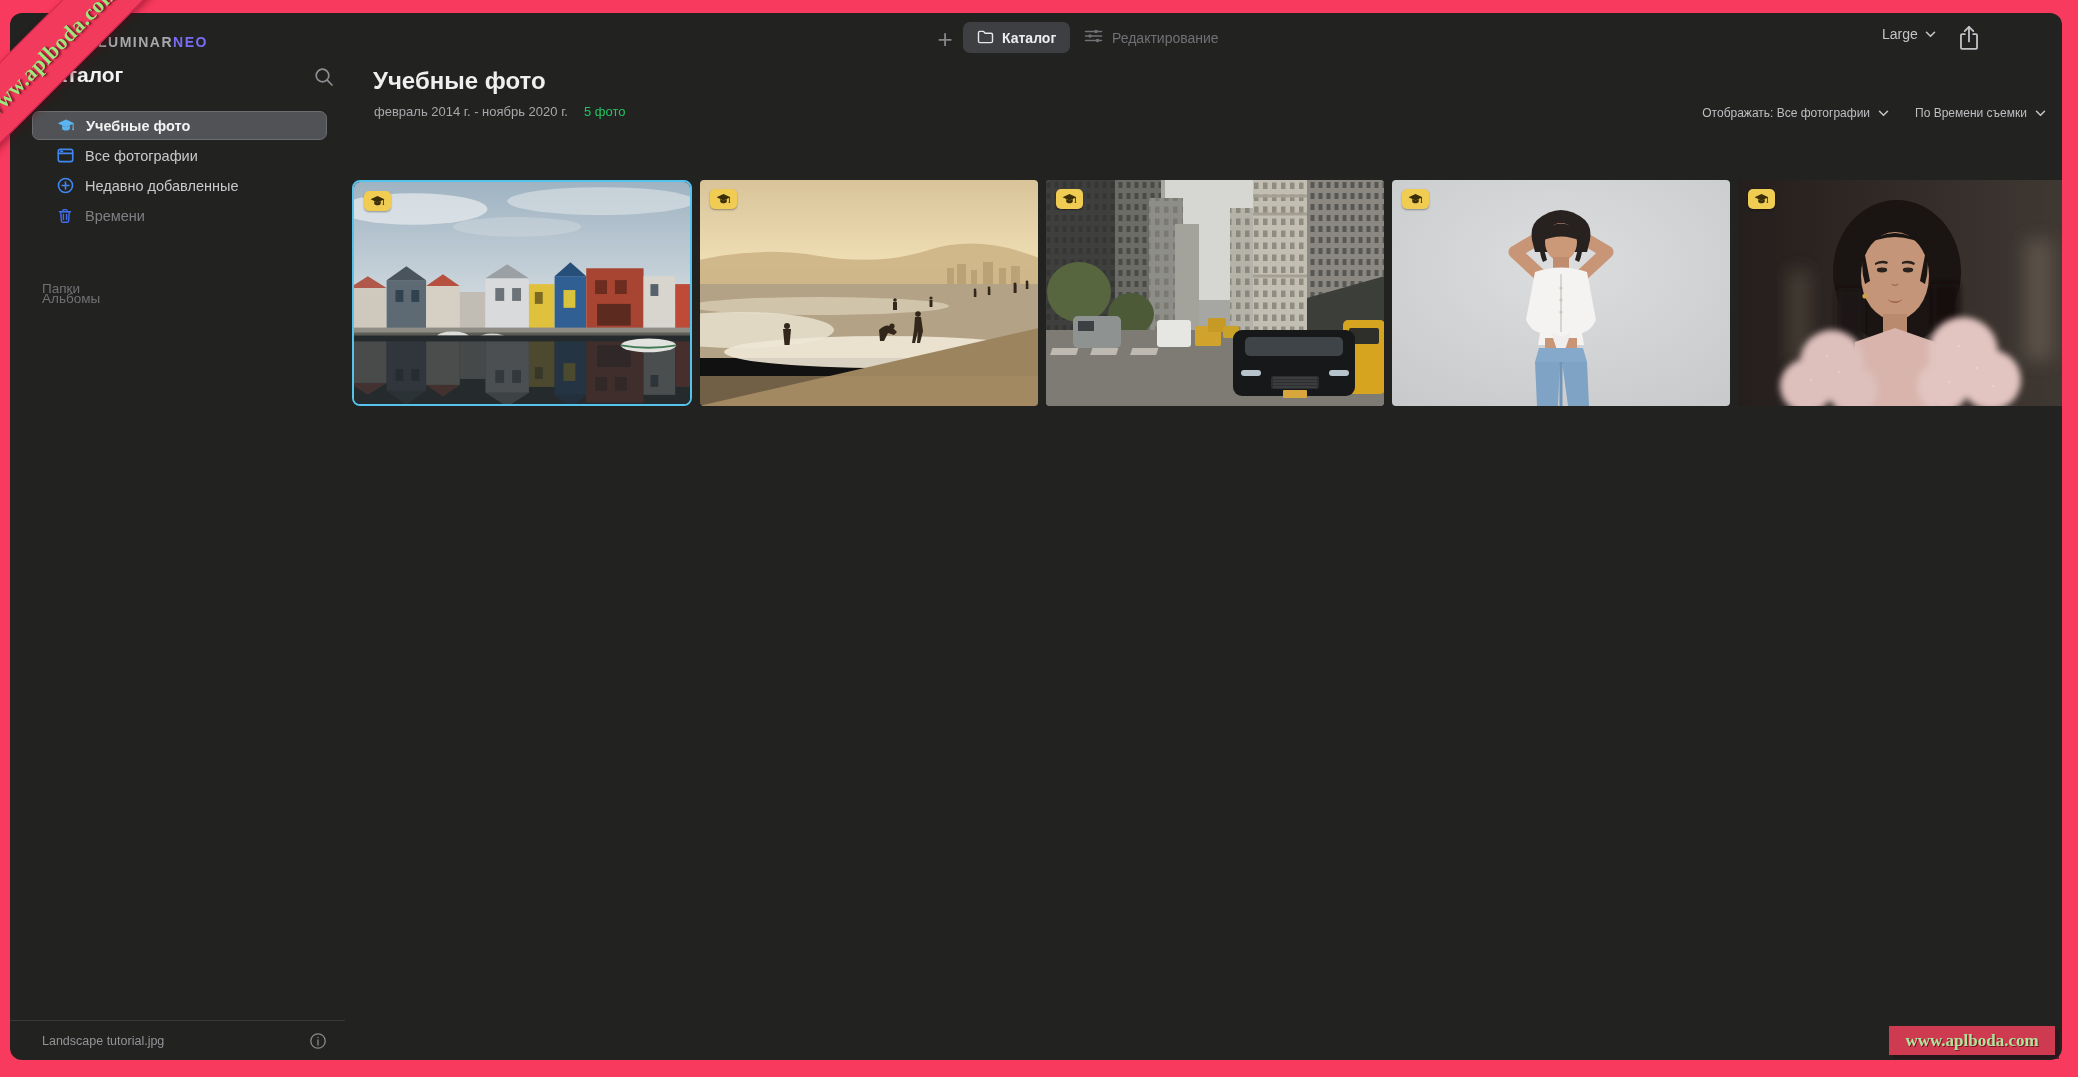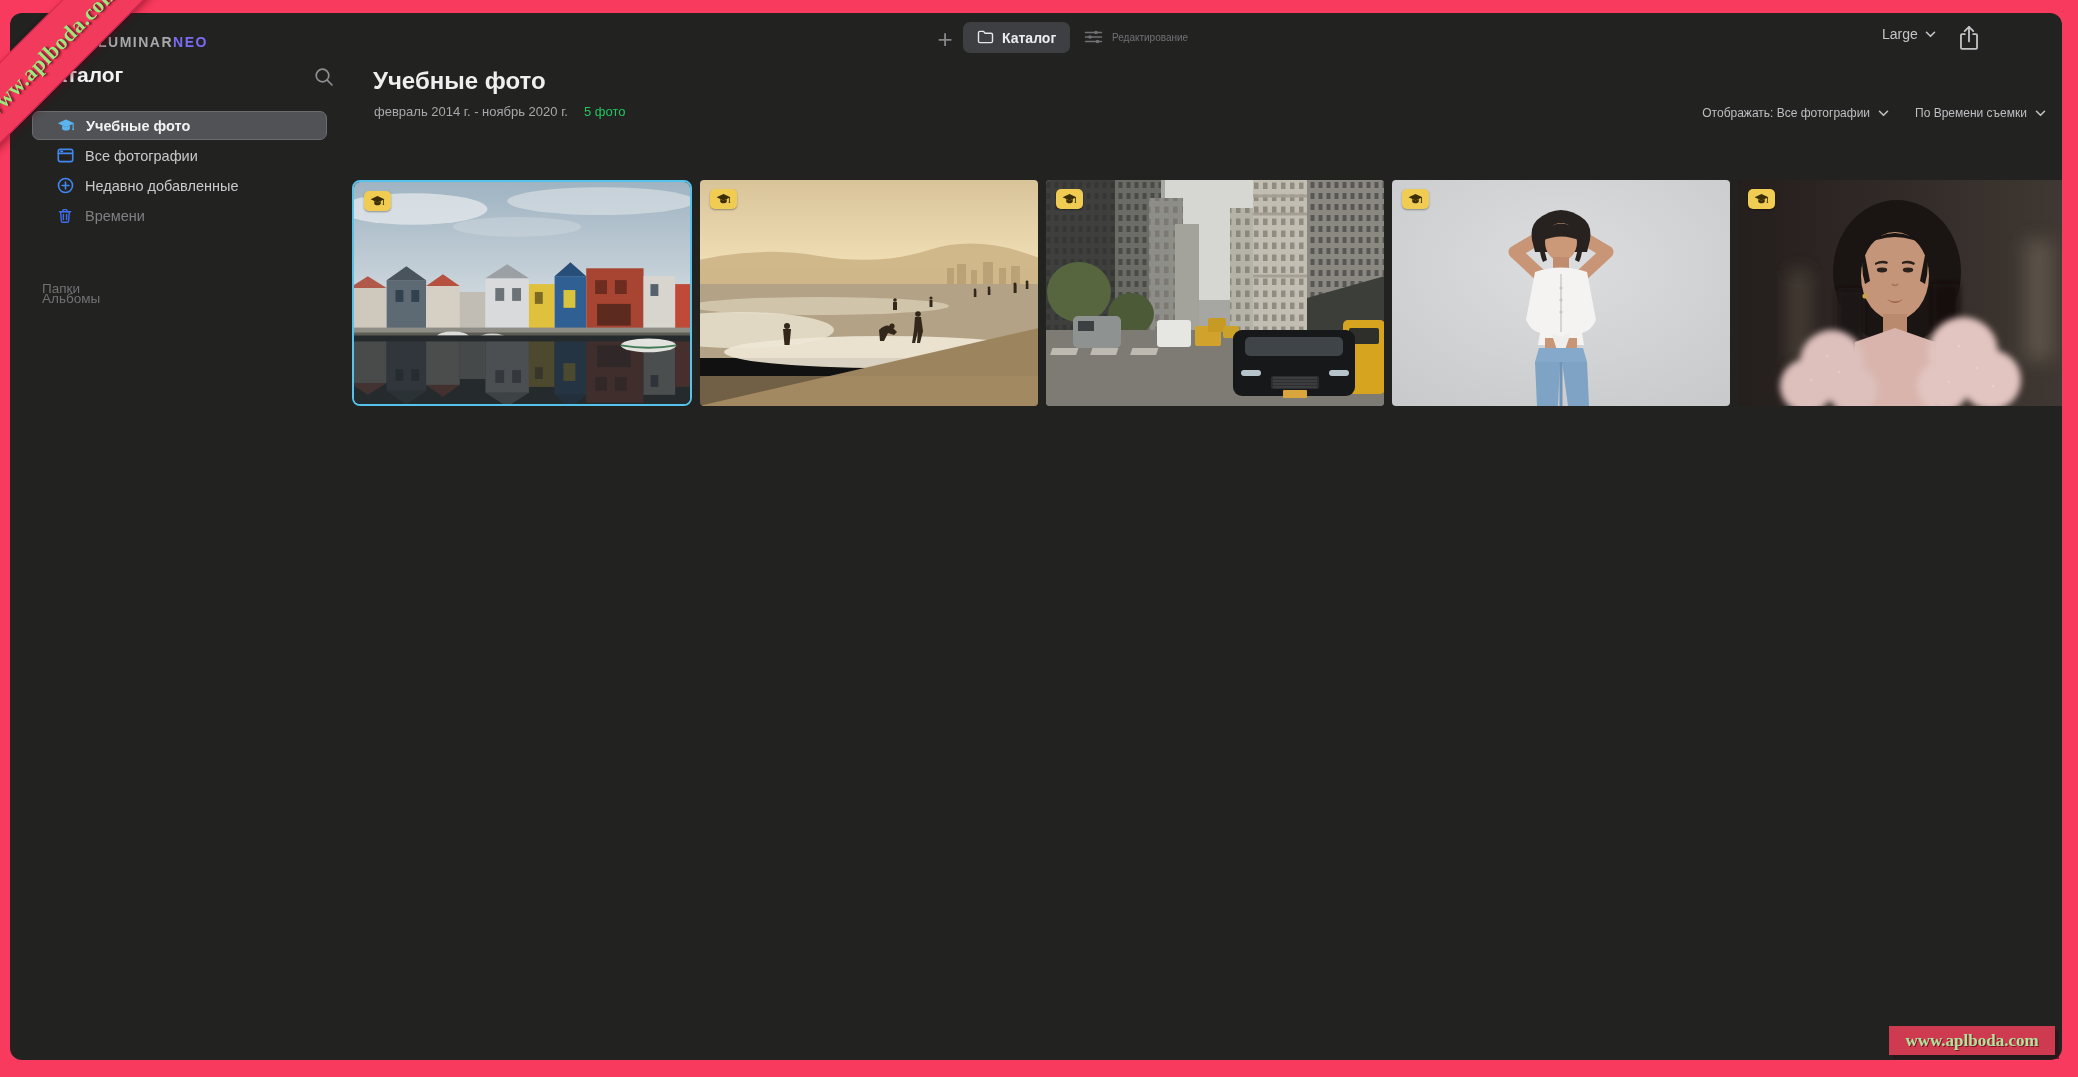--- a/index.html
+++ b/index.html
@@ -32,21 +32,21 @@
   .sb-section{position:absolute;left:32px;font-size:13.5px;color:#717175;cursor:pointer;}
   .sb-sec-0{top:268px;}
   .sb-sec-1{top:278px;}
   .sb-footer{position:absolute;left:0;bottom:0;width:335px;height:40px;border-top:1px solid #39393b;display:flex;align-items:center;padding:0 18px 0 32px;}
   .sb-file{font-size:12.5px;color:#949498;flex:1;}
   .sb-info{width:18px;height:18px;cursor:pointer;}
 
   
   .tb-plus{position:absolute;left:920px;top:11px;width:30px;height:30px;display:flex;align-items:center;justify-content:center;font-size:26px;font-weight:300;color:#85858a;cursor:pointer;}
   .tb-catalog{position:absolute;left:953px;top:9px;height:31px;padding:0 14px;background:#3e3f43;border-radius:7px;display:flex;align-items:center;gap:8px;color:#ededef;font-size:14px;font-weight:600;cursor:pointer;}
-  .tb-edit{position:absolute;left:1074px;top:9px;height:31px;display:flex;align-items:center;gap:9px;color:#717175;font-size:10px;cursor:pointer;}
+  .tb-edit{position:absolute;left:1074px;top:9px;height:31px;display:flex;align-items:center;gap:9px;color:#717175;font-size:14px;cursor:pointer;}
   .tb-share{position:absolute;left:1947px;top:11px;width:24px;height:28px;cursor:pointer;}
   .tb-size{position:absolute;left:1872px;top:13px;display:flex;align-items:center;gap:7px;color:#c4c4c8;font-size:14px;cursor:pointer;}
 
   
   .main-title{position:absolute;left:363px;top:54px;font-size:24px;font-weight:700;color:#efefef;}
   .main-meta{position:absolute;left:364px;top:91px;display:flex;gap:16px;font-size:13px;color:#a8a8ac;}
   .main-filters{position:absolute;right:16px;top:93px;display:flex;gap:26px;align-items:center;font-size:12px;color:#bfbfc3;}
   .filter-group{display:flex;align-items:center;gap:8px;cursor:pointer;}
 
   
@@ -148,20 +148,32 @@
               </g>
             </svg>
           </span>
         <span>Времени</span>
       </div>
     </div>
 
     <div class="sb-section sb-sec-0">Папки</div>
     <div class="sb-section sb-sec-1">Альбомы</div>
 
+    <div class="sb-footer">
+      <span class="sb-file">Landscape tutorial.jpg</span>
+      <span class="sb-info">
+        <svg viewBox="0 0 18 18">
+            <g class="icon-stroke" stroke="#8a8a8e" stroke-width="1.3">
+              <circle cx="9" cy="9" r="7.2"></circle>
+              <path d="M9 8 V13"></path>
+              <path d="M9 5.4 v.2"></path>
+            </g>
+          </svg>
+      </span>
+    </div>
   </div>
 
   <div class="tb-plus">+</div>
 
   <div class="tb-catalog">
     <span><svg width="17" height="15" viewBox="0 0 17 15">
           <path class="icon-stroke" stroke="#e8e8ea" stroke-width="1.4" d="M1.5 3.8 c0-.8 .6-1.4 1.4-1.4 h3.6 l1.6 1.9 h6 c.8 0 1.4 .6 1.4 1.4 v6.5 c0 .8-.6 1.4-1.4 1.4 H2.9 c-.8 0-1.4-.6-1.4-1.4 Z"></path>
         </svg></span>
     <span>Каталог</span>
   </div>

